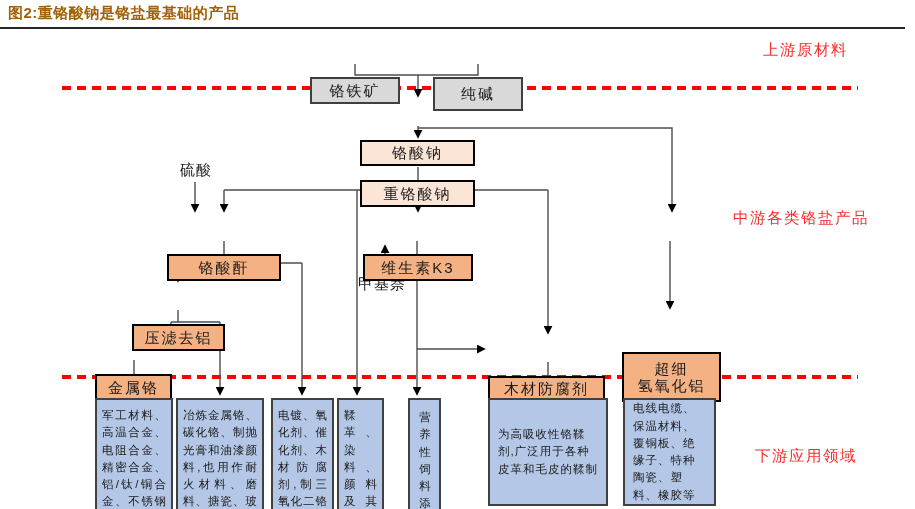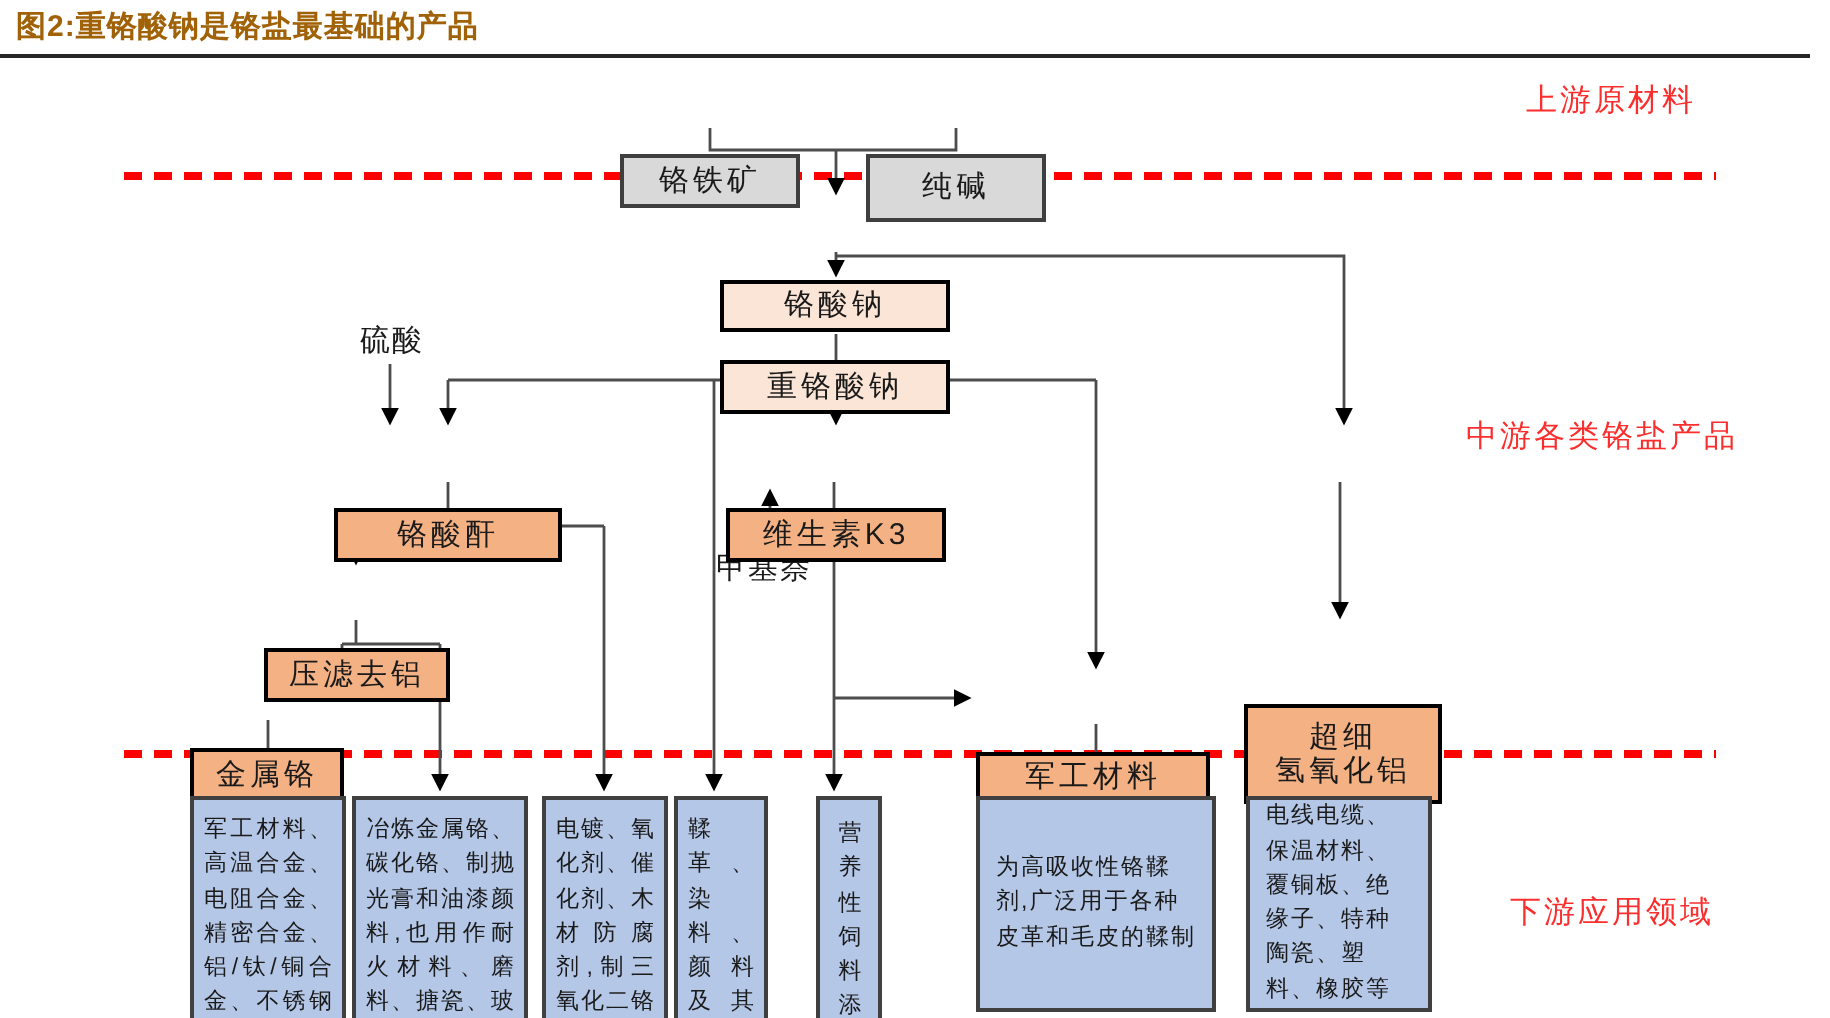--- a/index.html
+++ b/index.html
@@ -103,21 +103,21 @@
   <div class="box peach" style="left:360px;top:100px;width:115px;height:26px;">铬酸钠</div>
   <div class="box peach" style="left:360px;top:140px;width:115px;height:27px;">重铬酸钠</div>
 
   <div class="lbl" style="left:168px;top:161px;margin-left:12px;">硫酸</div>
   <div class="lbl" style="left:358px;top:275px;">甲基萘</div>
 
   <div class="box orange" style="left:167px;top:214px;width:114px;height:27px;">铬酸酐</div>
   <div class="box orange" style="left:363px;top:214px;width:110px;height:27px;">维生素K3</div>
   <div class="box orange" style="left:132px;top:284px;width:93px;height:27px;">压滤去铝</div>
   <div class="box orange" style="left:95px;top:334px;width:77px;height:27px;">金属铬</div>
-  <div class="box orange" style="left:488px;top:336px;width:117px;height:26px;">军工材料</div>
+  <div class="box orange" style="left:488px;top:336px;width:117px;height:26px;">木材防腐剂</div>
   <div class="box orange two-line" style="left:622px;top:312px;width:99px;height:50px;">
     <span>超细</span>
     <span>氢氧化铝</span>
   </div>
 
   <div class="app" style="left:95px;top:398px;width:78px;height:120px;">军工材料、高温合金、电阻合金、精密合金、铝/钛/铜合金、不锈钢等</div>
   <div class="app" style="left:176px;top:398px;width:88px;height:120px;">冶炼金属铬、碳化铬、制抛光膏和油漆颜料,也用作耐火材料、磨料、搪瓷、玻璃、陶瓷的着色剂以及搪瓷涂料</div>
   <div class="app" style="left:271px;top:398px;width:63px;height:120px;">电镀、氧化剂、催化剂、木材防腐剂,制三氧化二铬等铬盐产品及试剂</div>
   <div class="app" style="left:337px;top:398px;width:47px;height:120px;">鞣革、染料、颜料及其它铬盐的制造</div>
   <div class="app vert" style="left:408px;top:398px;width:33px;height:120px;">营养性饲料添加剂</div>

